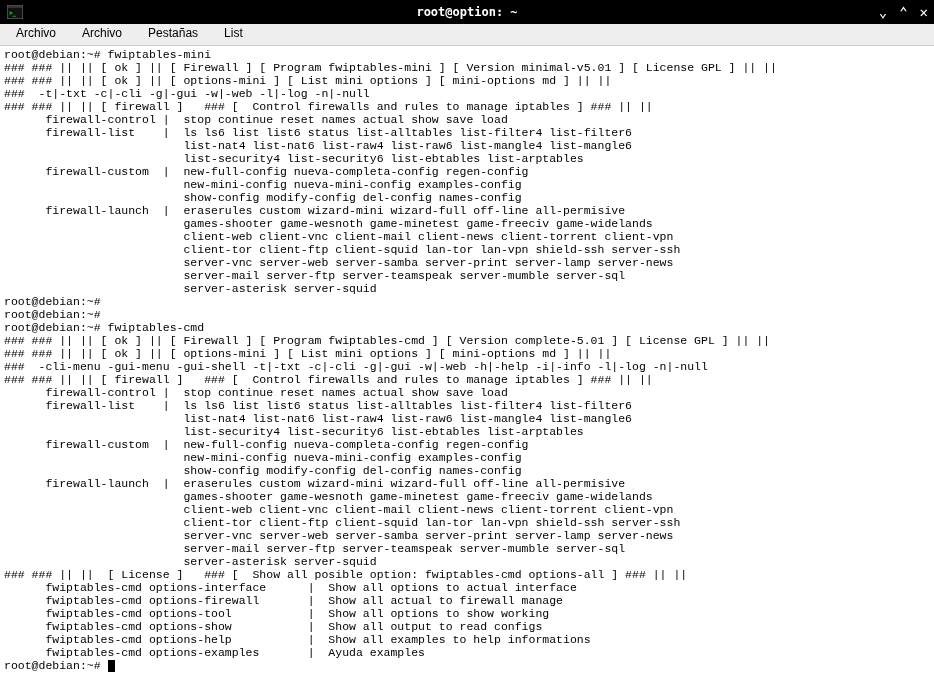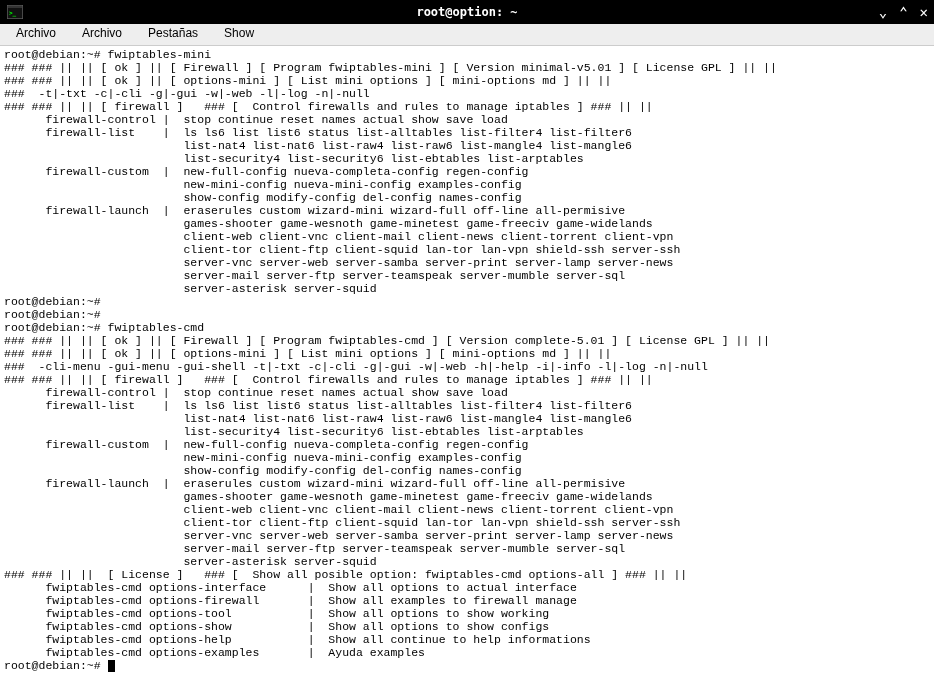--- a/index.html
+++ b/index.html
@@ -92,21 +92,21 @@
     <span>⌄</span>
     <span>⌃</span>
     <span>✕</span>
   </div>
 </div>
 
 <div class="menubar">
   <div class="menubar-item">Archivo</div>
   <div class="menubar-item">Archivo</div>
   <div class="menubar-item">Pestañas</div>
-  <div class="menubar-item">Show</div>
+  <div class="menubar-item">List</div>
 </div>
 
 <div class="terminal"><span>root@debian:~# </span><span>fwiptables-mini</span>
 <span>### ### || || [ ok ] || [ Firewall ] [ Program fwiptables-mini ] [ Version minimal-v5.01 ] [ License GPL ] || ||</span>
 <span>### ### || || [ ok ] || [ options-mini ] [ List mini options ] [ mini-options md ] || ||</span>
 <span>###  -t|-txt -c|-cli -g|-gui -w|-web -l|-log -n|-null</span>
 <span>### ### || || [ firewall ]   ### [  Control firewalls and rules to manage iptables ] ### || ||</span>
 <span>      firewall-control |  stop continue reset names actual show save load</span>
 <span>      firewall-list    |  ls ls6 list list6 status list-alltables list-filter4 list-filter6</span>
 <span>                          list-nat4 list-nat6 list-raw4 list-raw6 list-mangle4 list-mangle6</span>
@@ -137,18 +137,18 @@
 <span>                          show-config modify-config del-config names-config</span>
 <span>      firewall-launch  |  eraserules custom wizard-mini wizard-full off-line all-permisive</span>
 <span>                          games-shooter game-wesnoth game-minetest game-freeciv game-widelands</span>
 <span>                          client-web client-vnc client-mail client-news client-torrent client-vpn</span>
 <span>                          client-tor client-ftp client-squid lan-tor lan-vpn shield-ssh server-ssh</span>
 <span>                          server-vnc server-web server-samba server-print server-lamp server-news</span>
 <span>                          server-mail server-ftp server-teamspeak server-mumble server-sql</span>
 <span>                          server-asterisk server-squid</span>
 <span>### ### || ||  [ License ]   ### [  Show all posible option: fwiptables-cmd options-all ] ### || ||</span>
 <span>      fwiptables-cmd options-interface      |  Show all options to actual interface</span>
-<span>      fwiptables-cmd options-firewall       |  Show all examples to firewall manage</span>
+<span>      fwiptables-cmd options-firewall       |  Show all actual to firewall manage</span>
 <span>      fwiptables-cmd options-tool           |  Show all options to show working</span>
-<span>      fwiptables-cmd options-show           |  Show all options to show configs</span>
-<span>      fwiptables-cmd options-help           |  Show all continue to help informations</span>
+<span>      fwiptables-cmd options-show           |  Show all output to read configs</span>
+<span>      fwiptables-cmd options-help           |  Show all examples to help informations</span>
 <span>      fwiptables-cmd options-examples       |  Ayuda examples</span>
 <span>root@debian:~# </span><span class="cursor"></span></div>
 
 </body></html>

